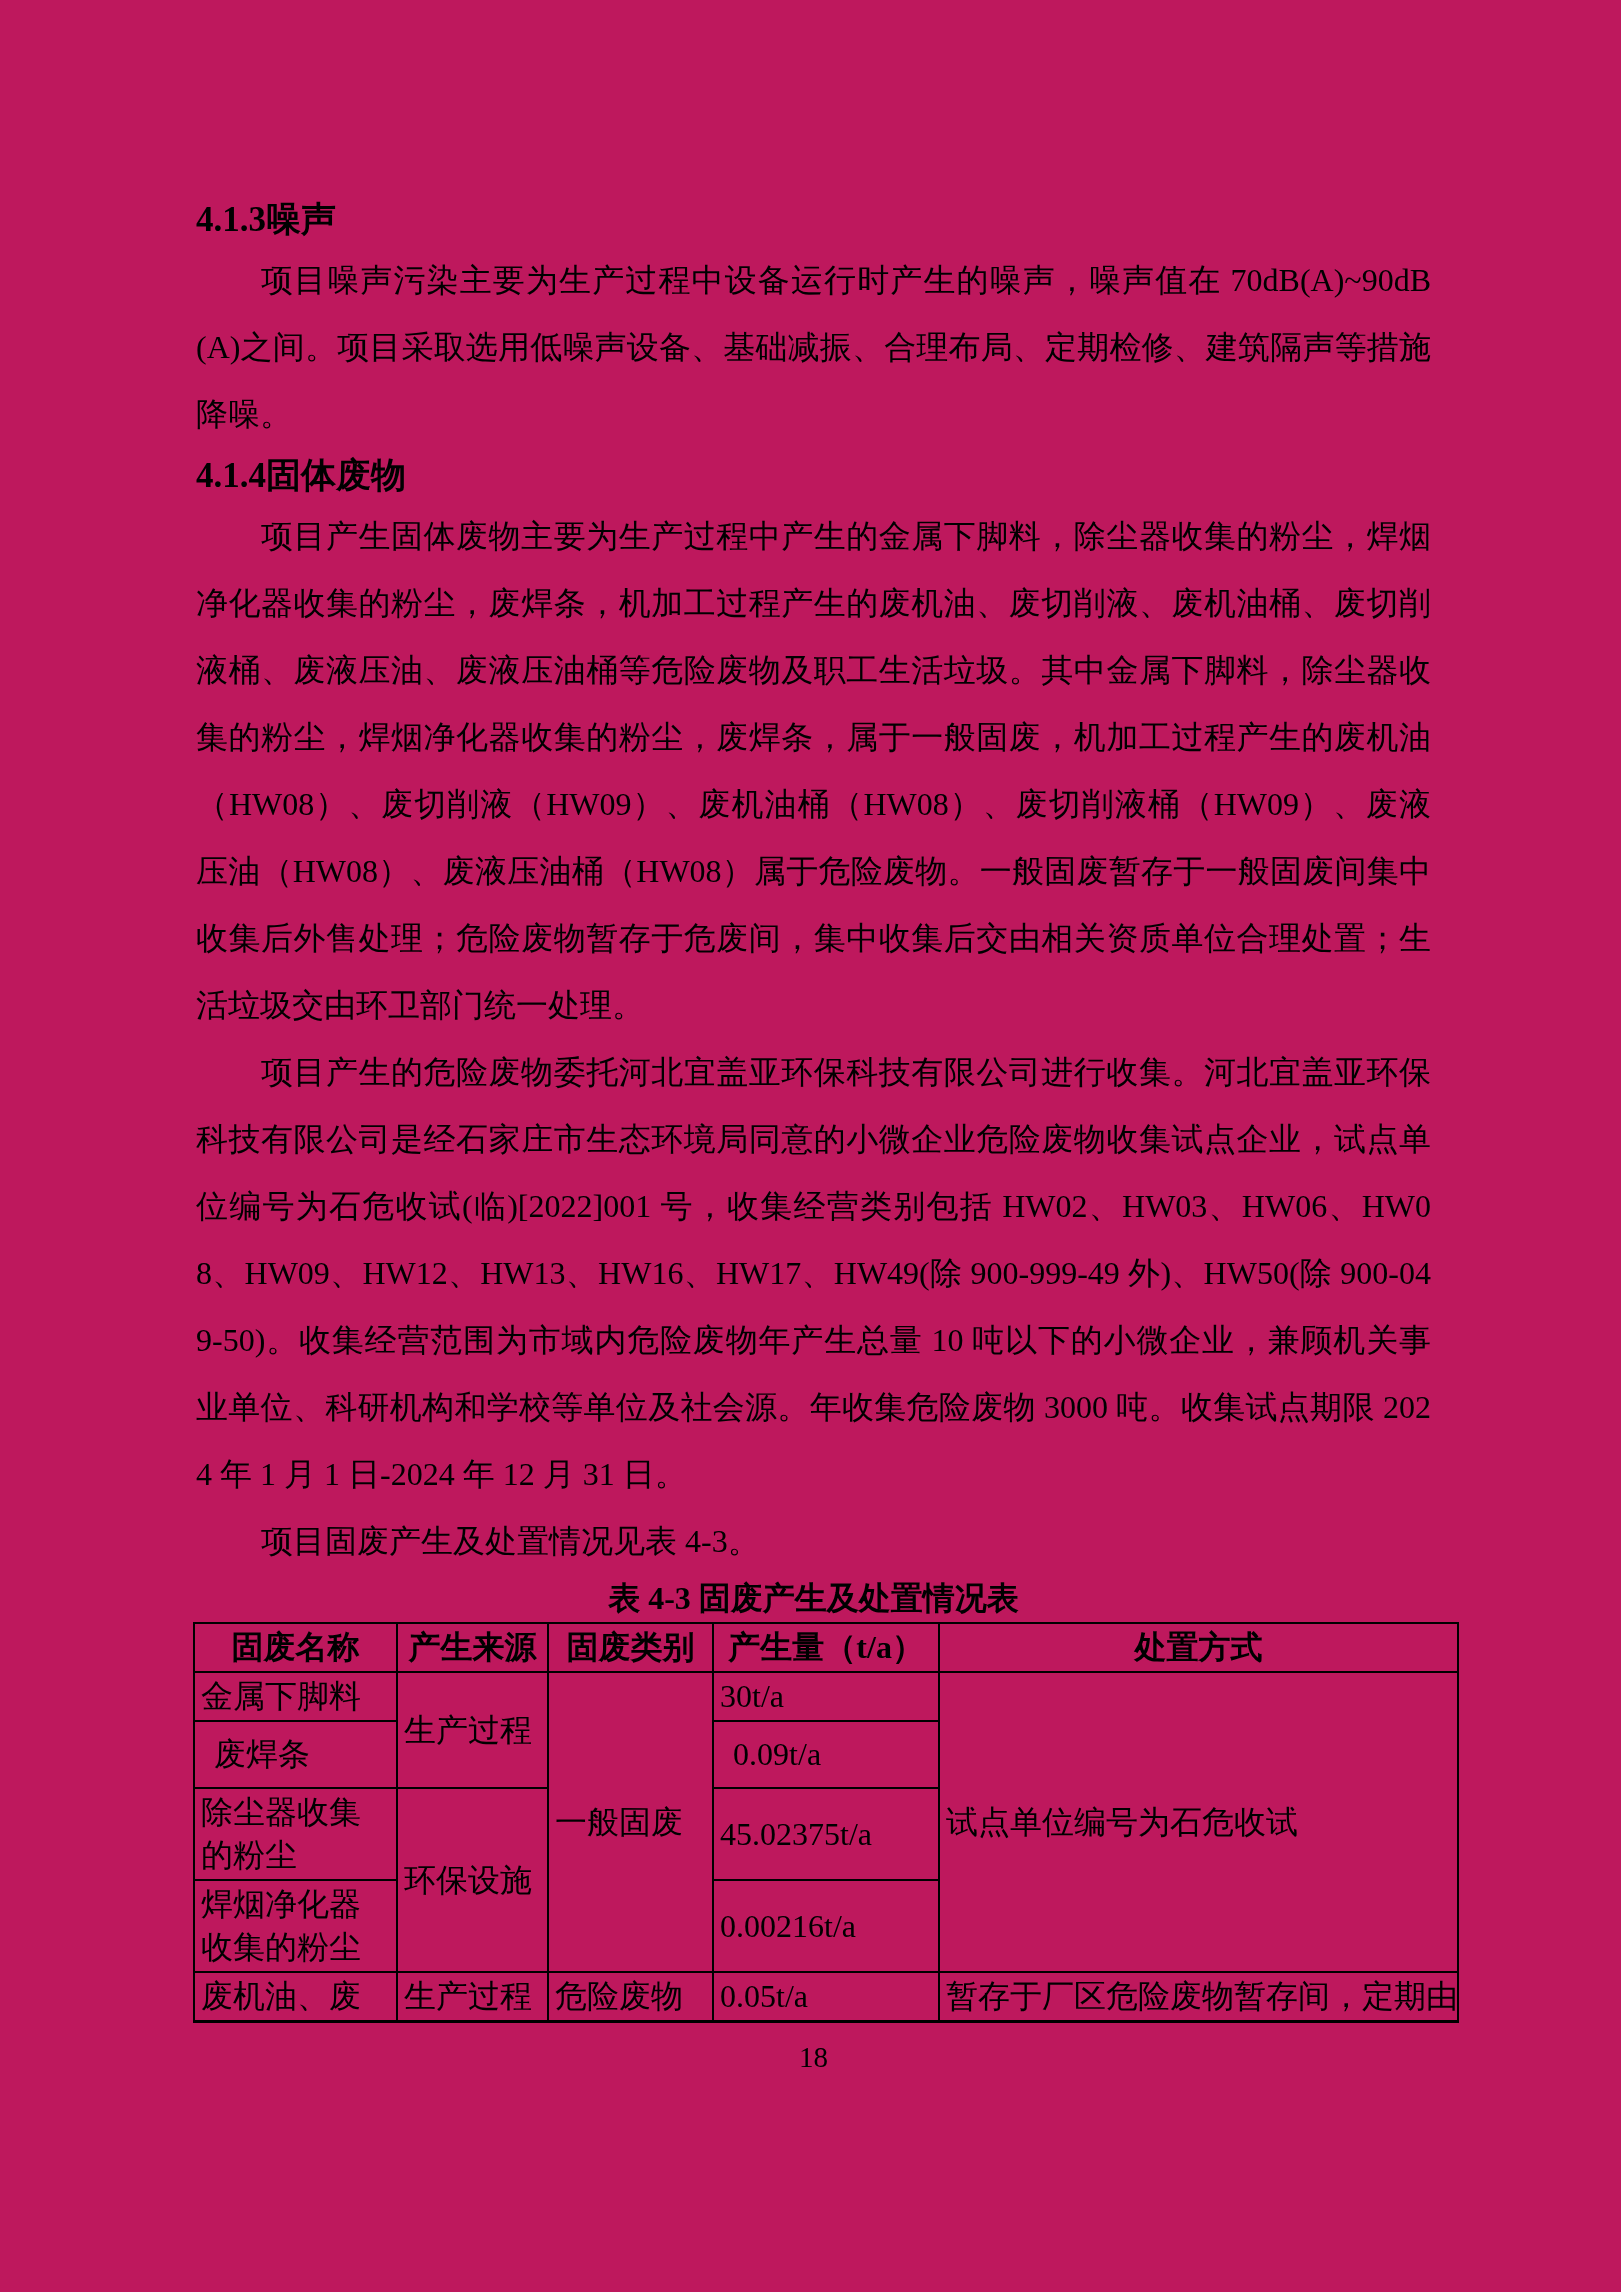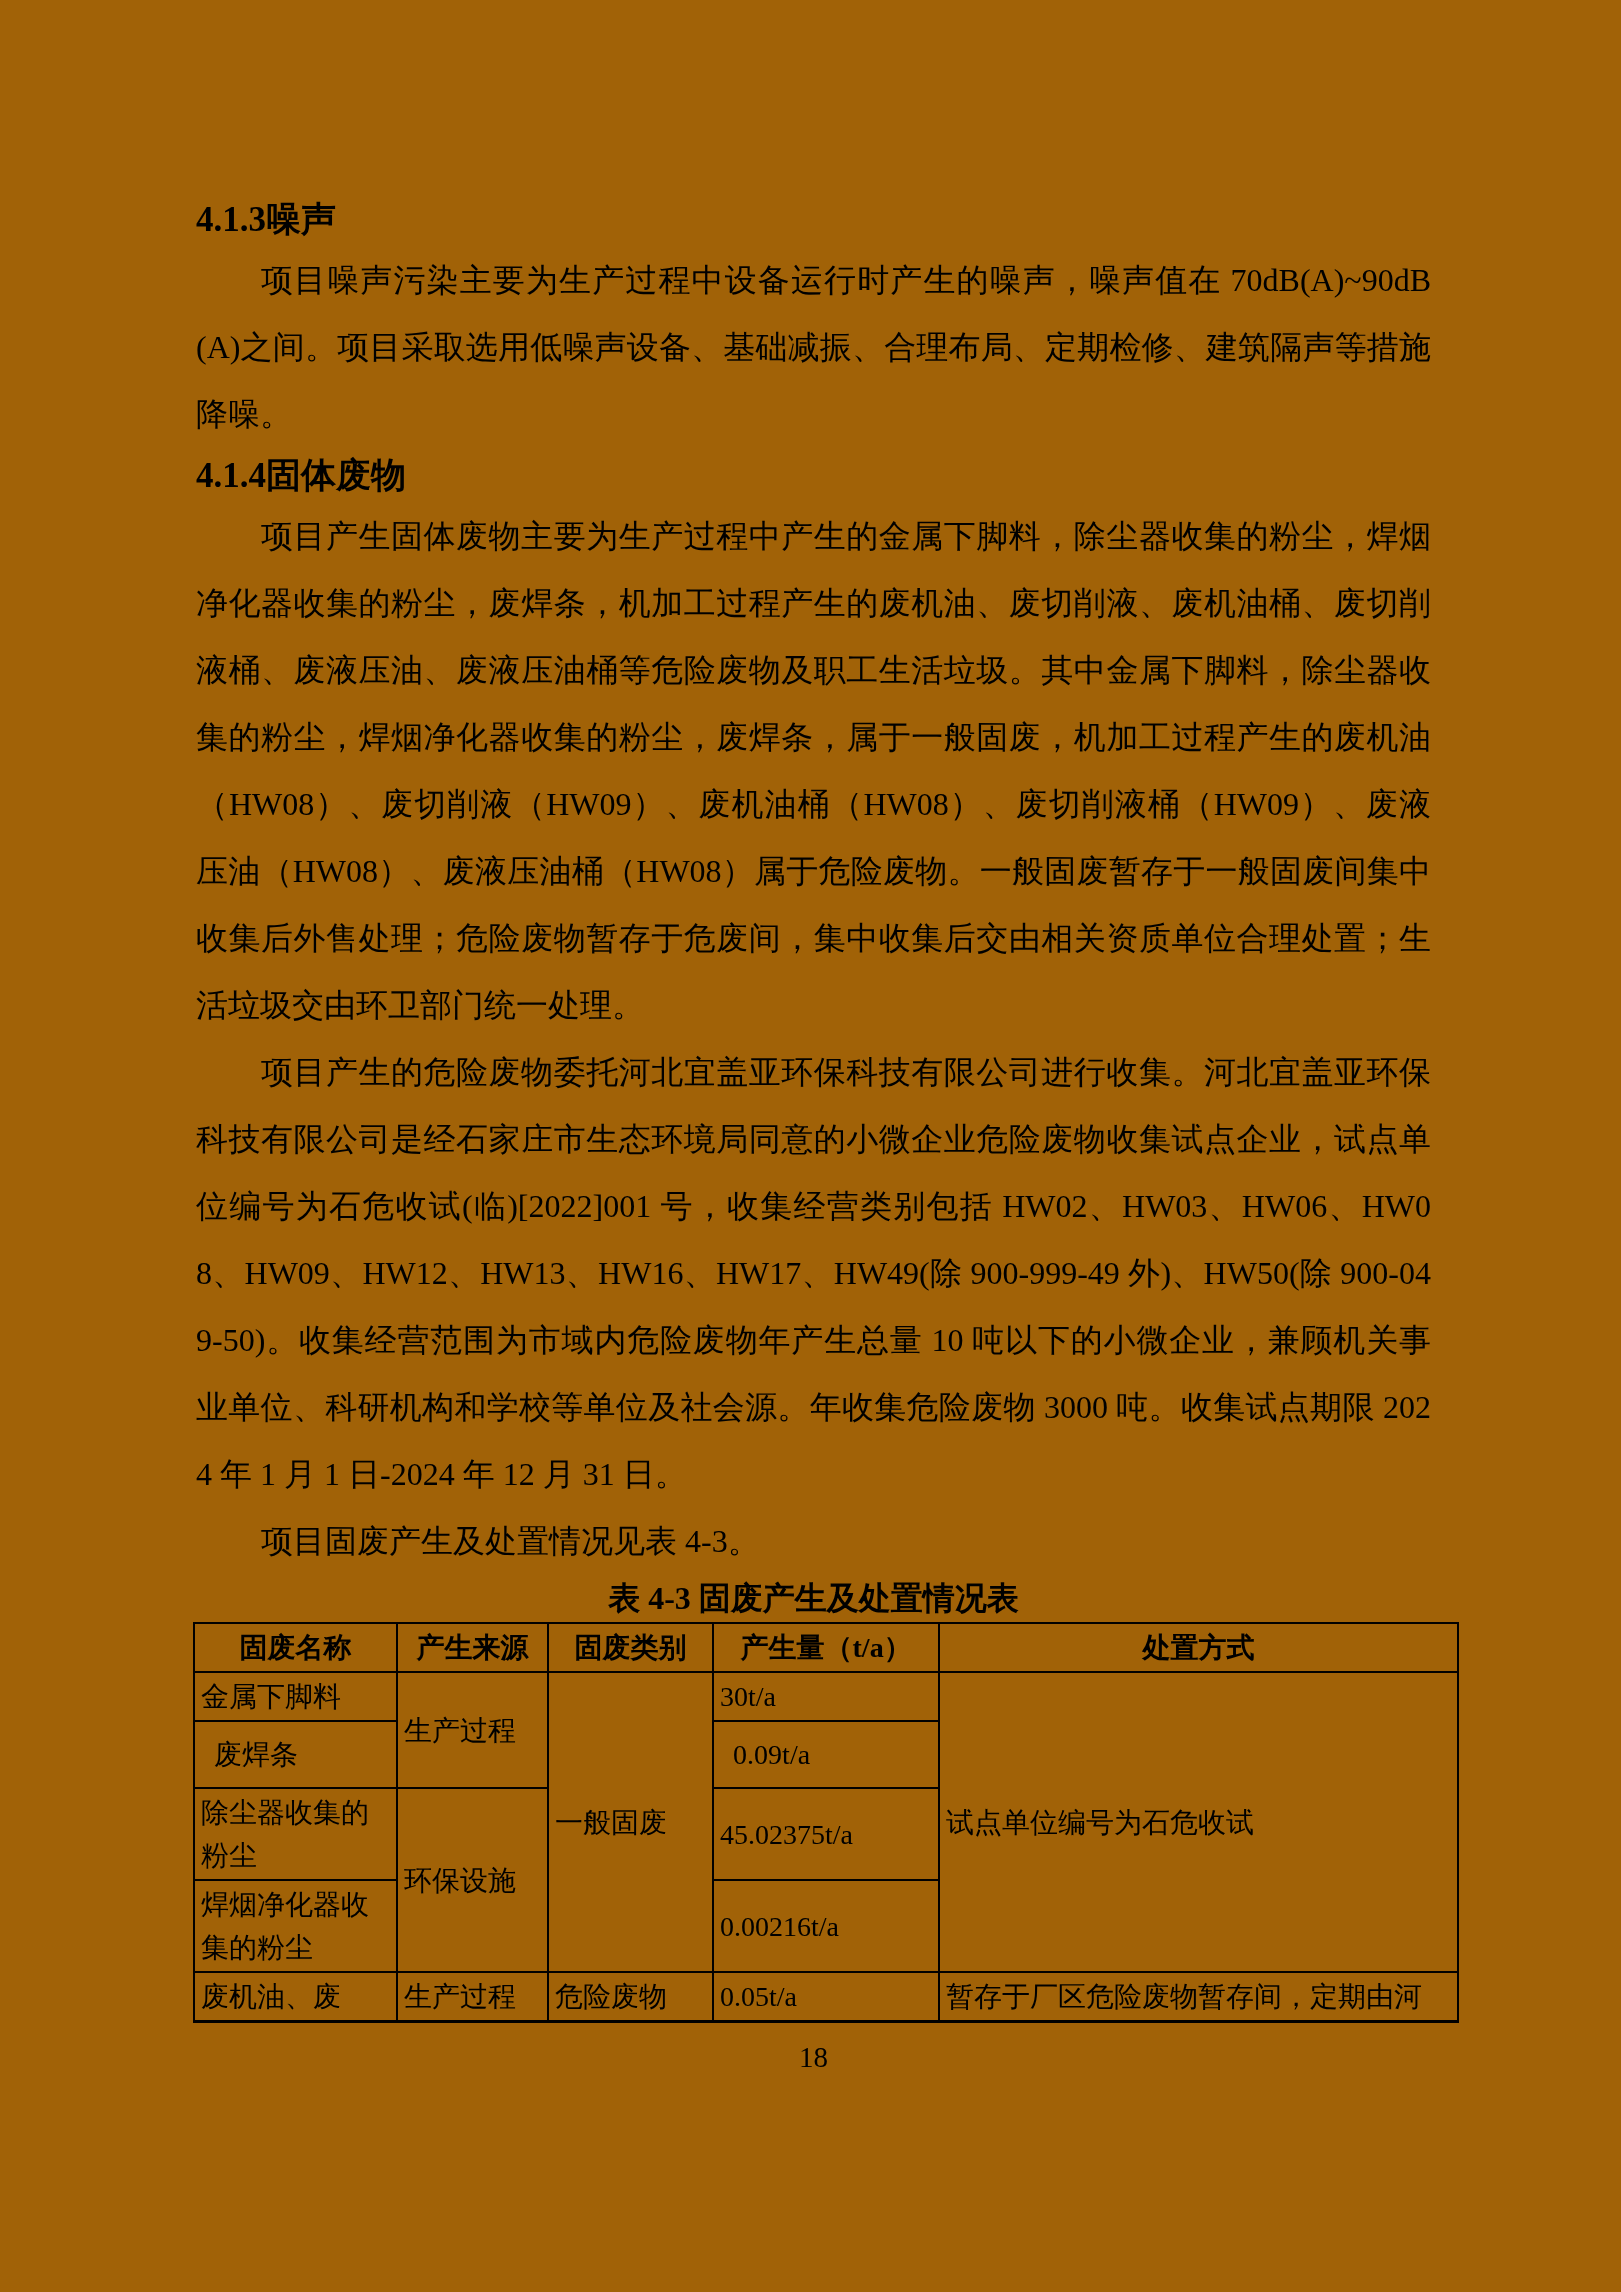--- a/index.html
+++ b/index.html
@@ -5,21 +5,21 @@
   * { margin: 0; padding: 0; box-sizing: border-box; }
   html, body { background: #ffffff; }
   body {
     font-family: "Liberation Serif", "DejaVu Serif", serif;
     color: #000000;
   }
   .page {
     position: relative;
     width: 1621px;
     height: 2293px;
-    background: #a16207;
+    background: #be185d;
     overflow: hidden;
   }
   .content {
     padding: 192px 190px 0 196px;
   }
   .section-heading {
     font-size: 35px;
     font-weight: bold;
     line-height: 55px;
     text-align: left;
@@ -43,21 +43,21 @@
     table-layout: fixed;
     width: 1264px;
     margin-left: -2.9px;
     margin-top: 2px;
     border: 2px solid #000;
     border-bottom: 3.9px solid #000;
   }
   table.waste-table th,
   table.waste-table td {
     border: 2px solid #000;
-    font-size: 28px;
+    font-size: 32px;
     vertical-align: middle;
     padding: 2px 5.9px;
     line-height: 43px;
     overflow: hidden;
     margin-left: 13px;
   }
   table.waste-table th {
     font-weight: bold;
     white-space: nowrap;
     height: 45px;

